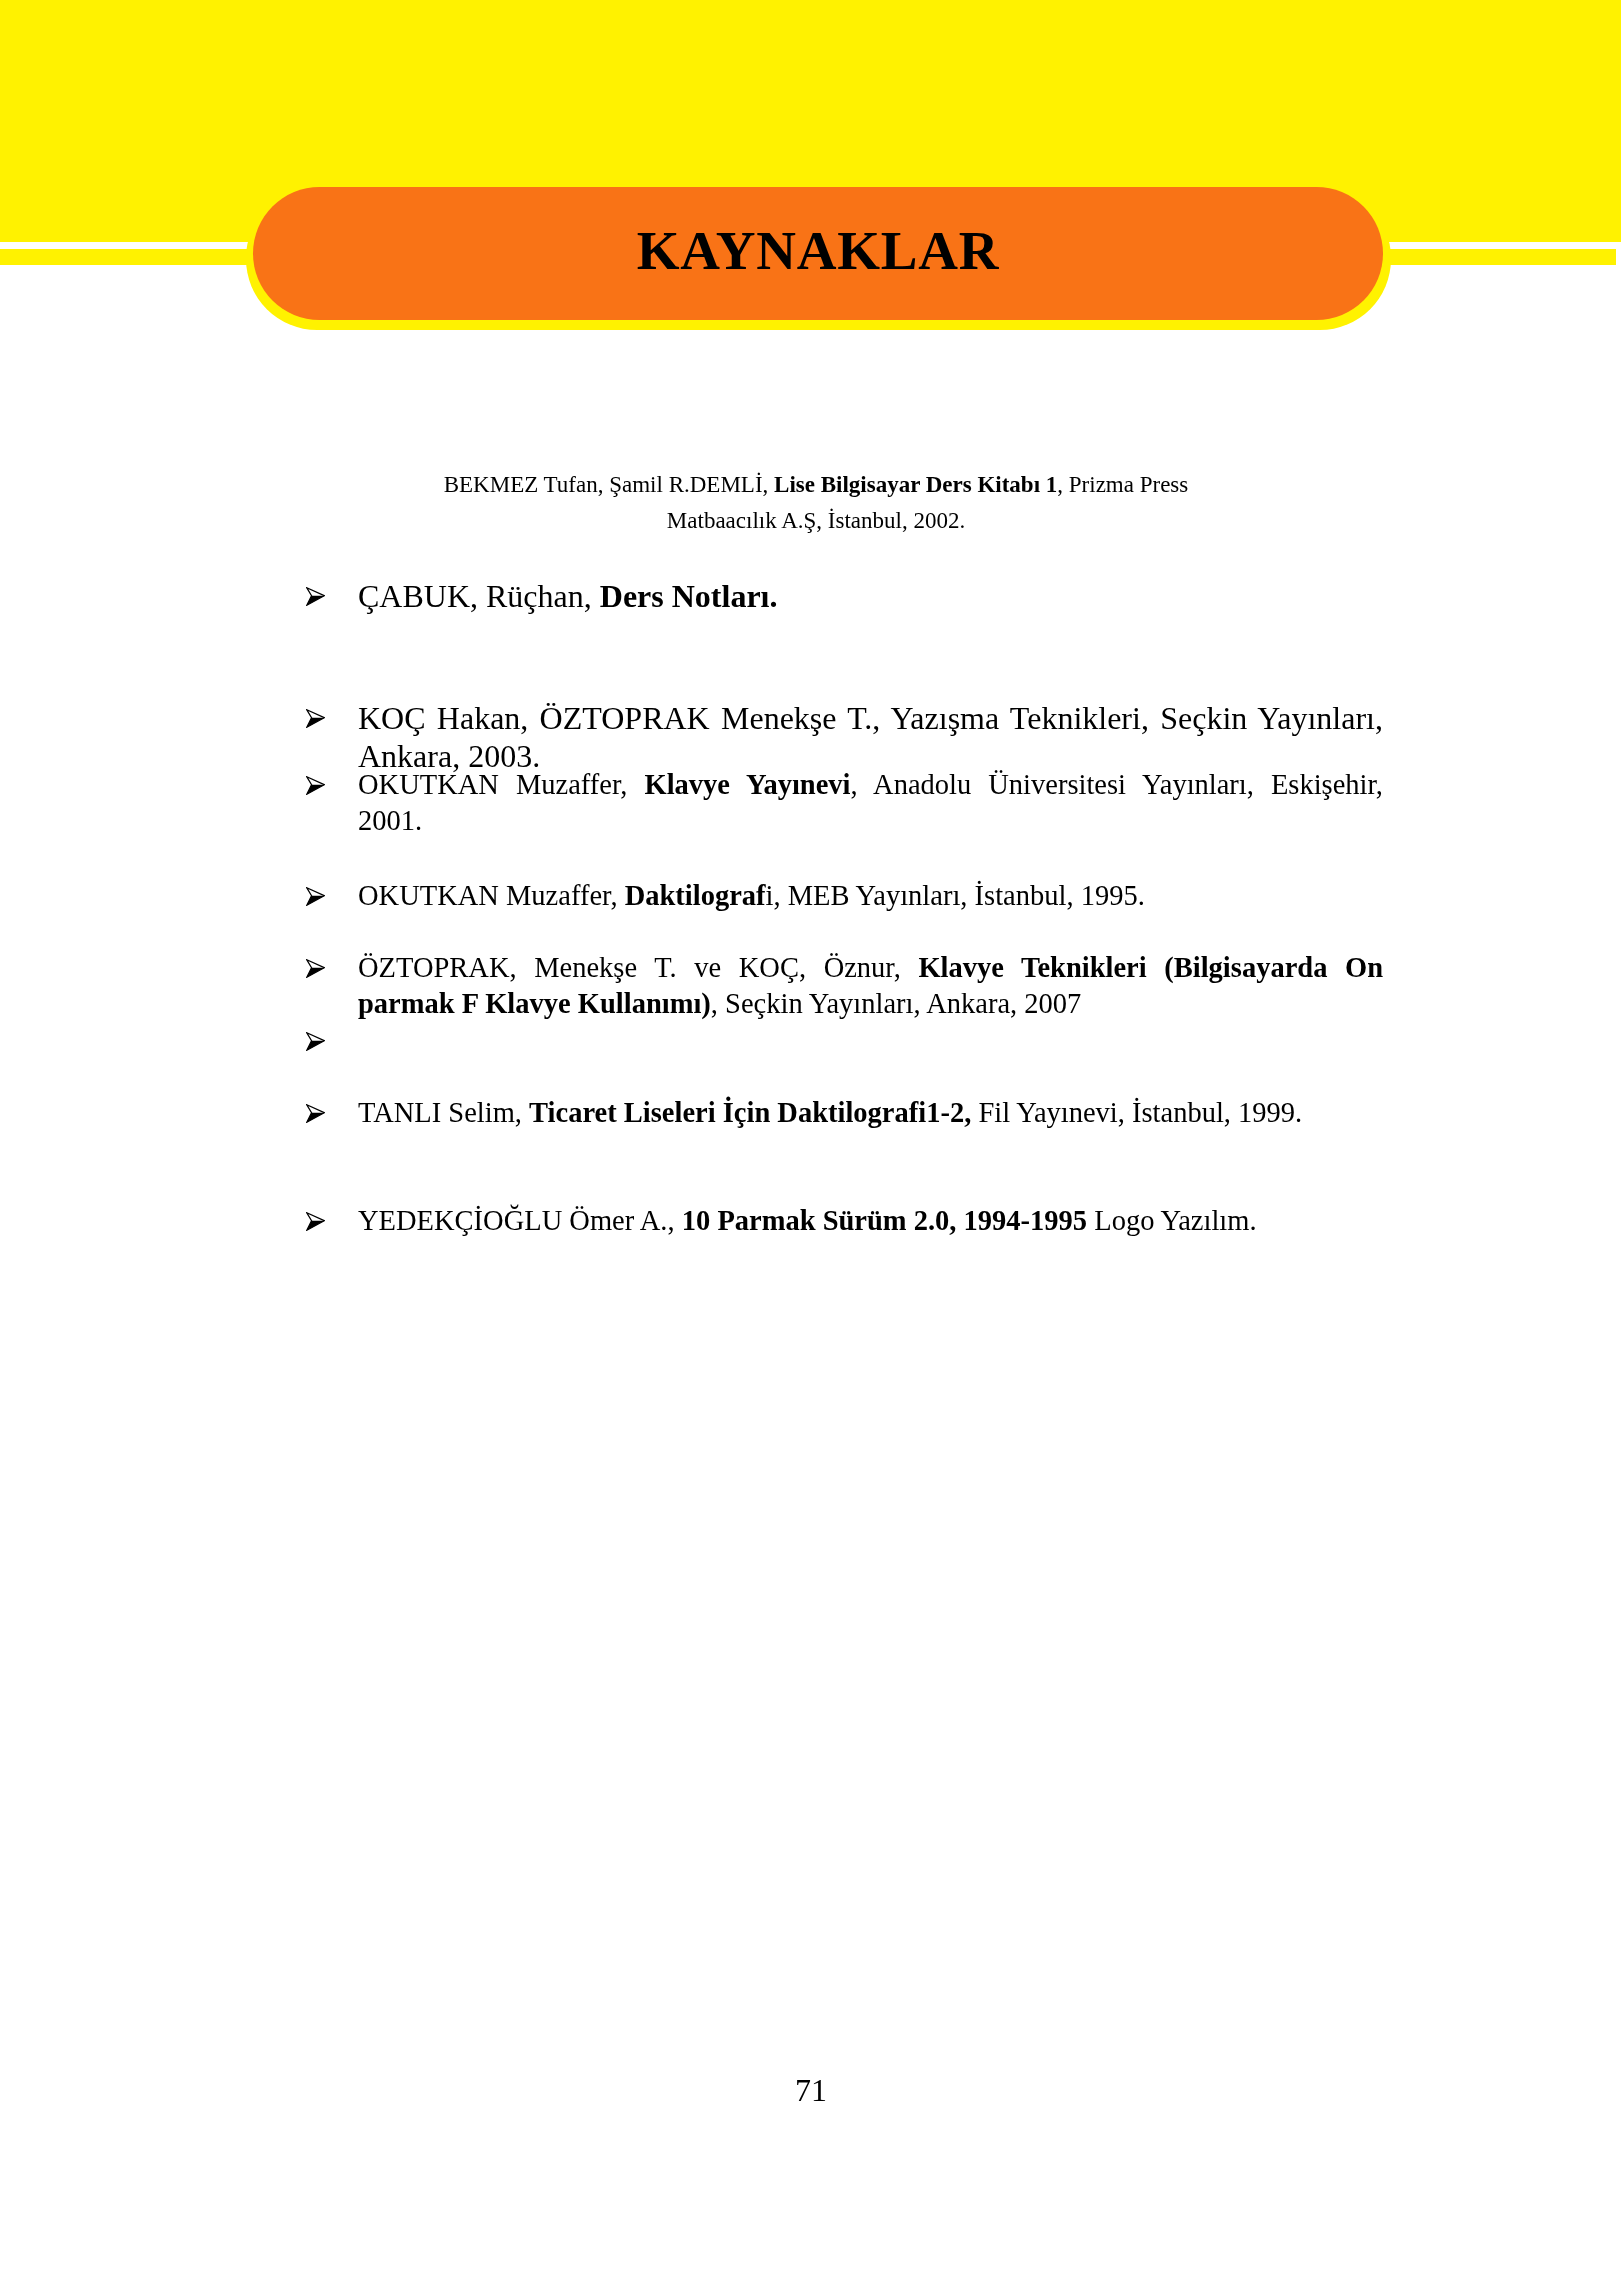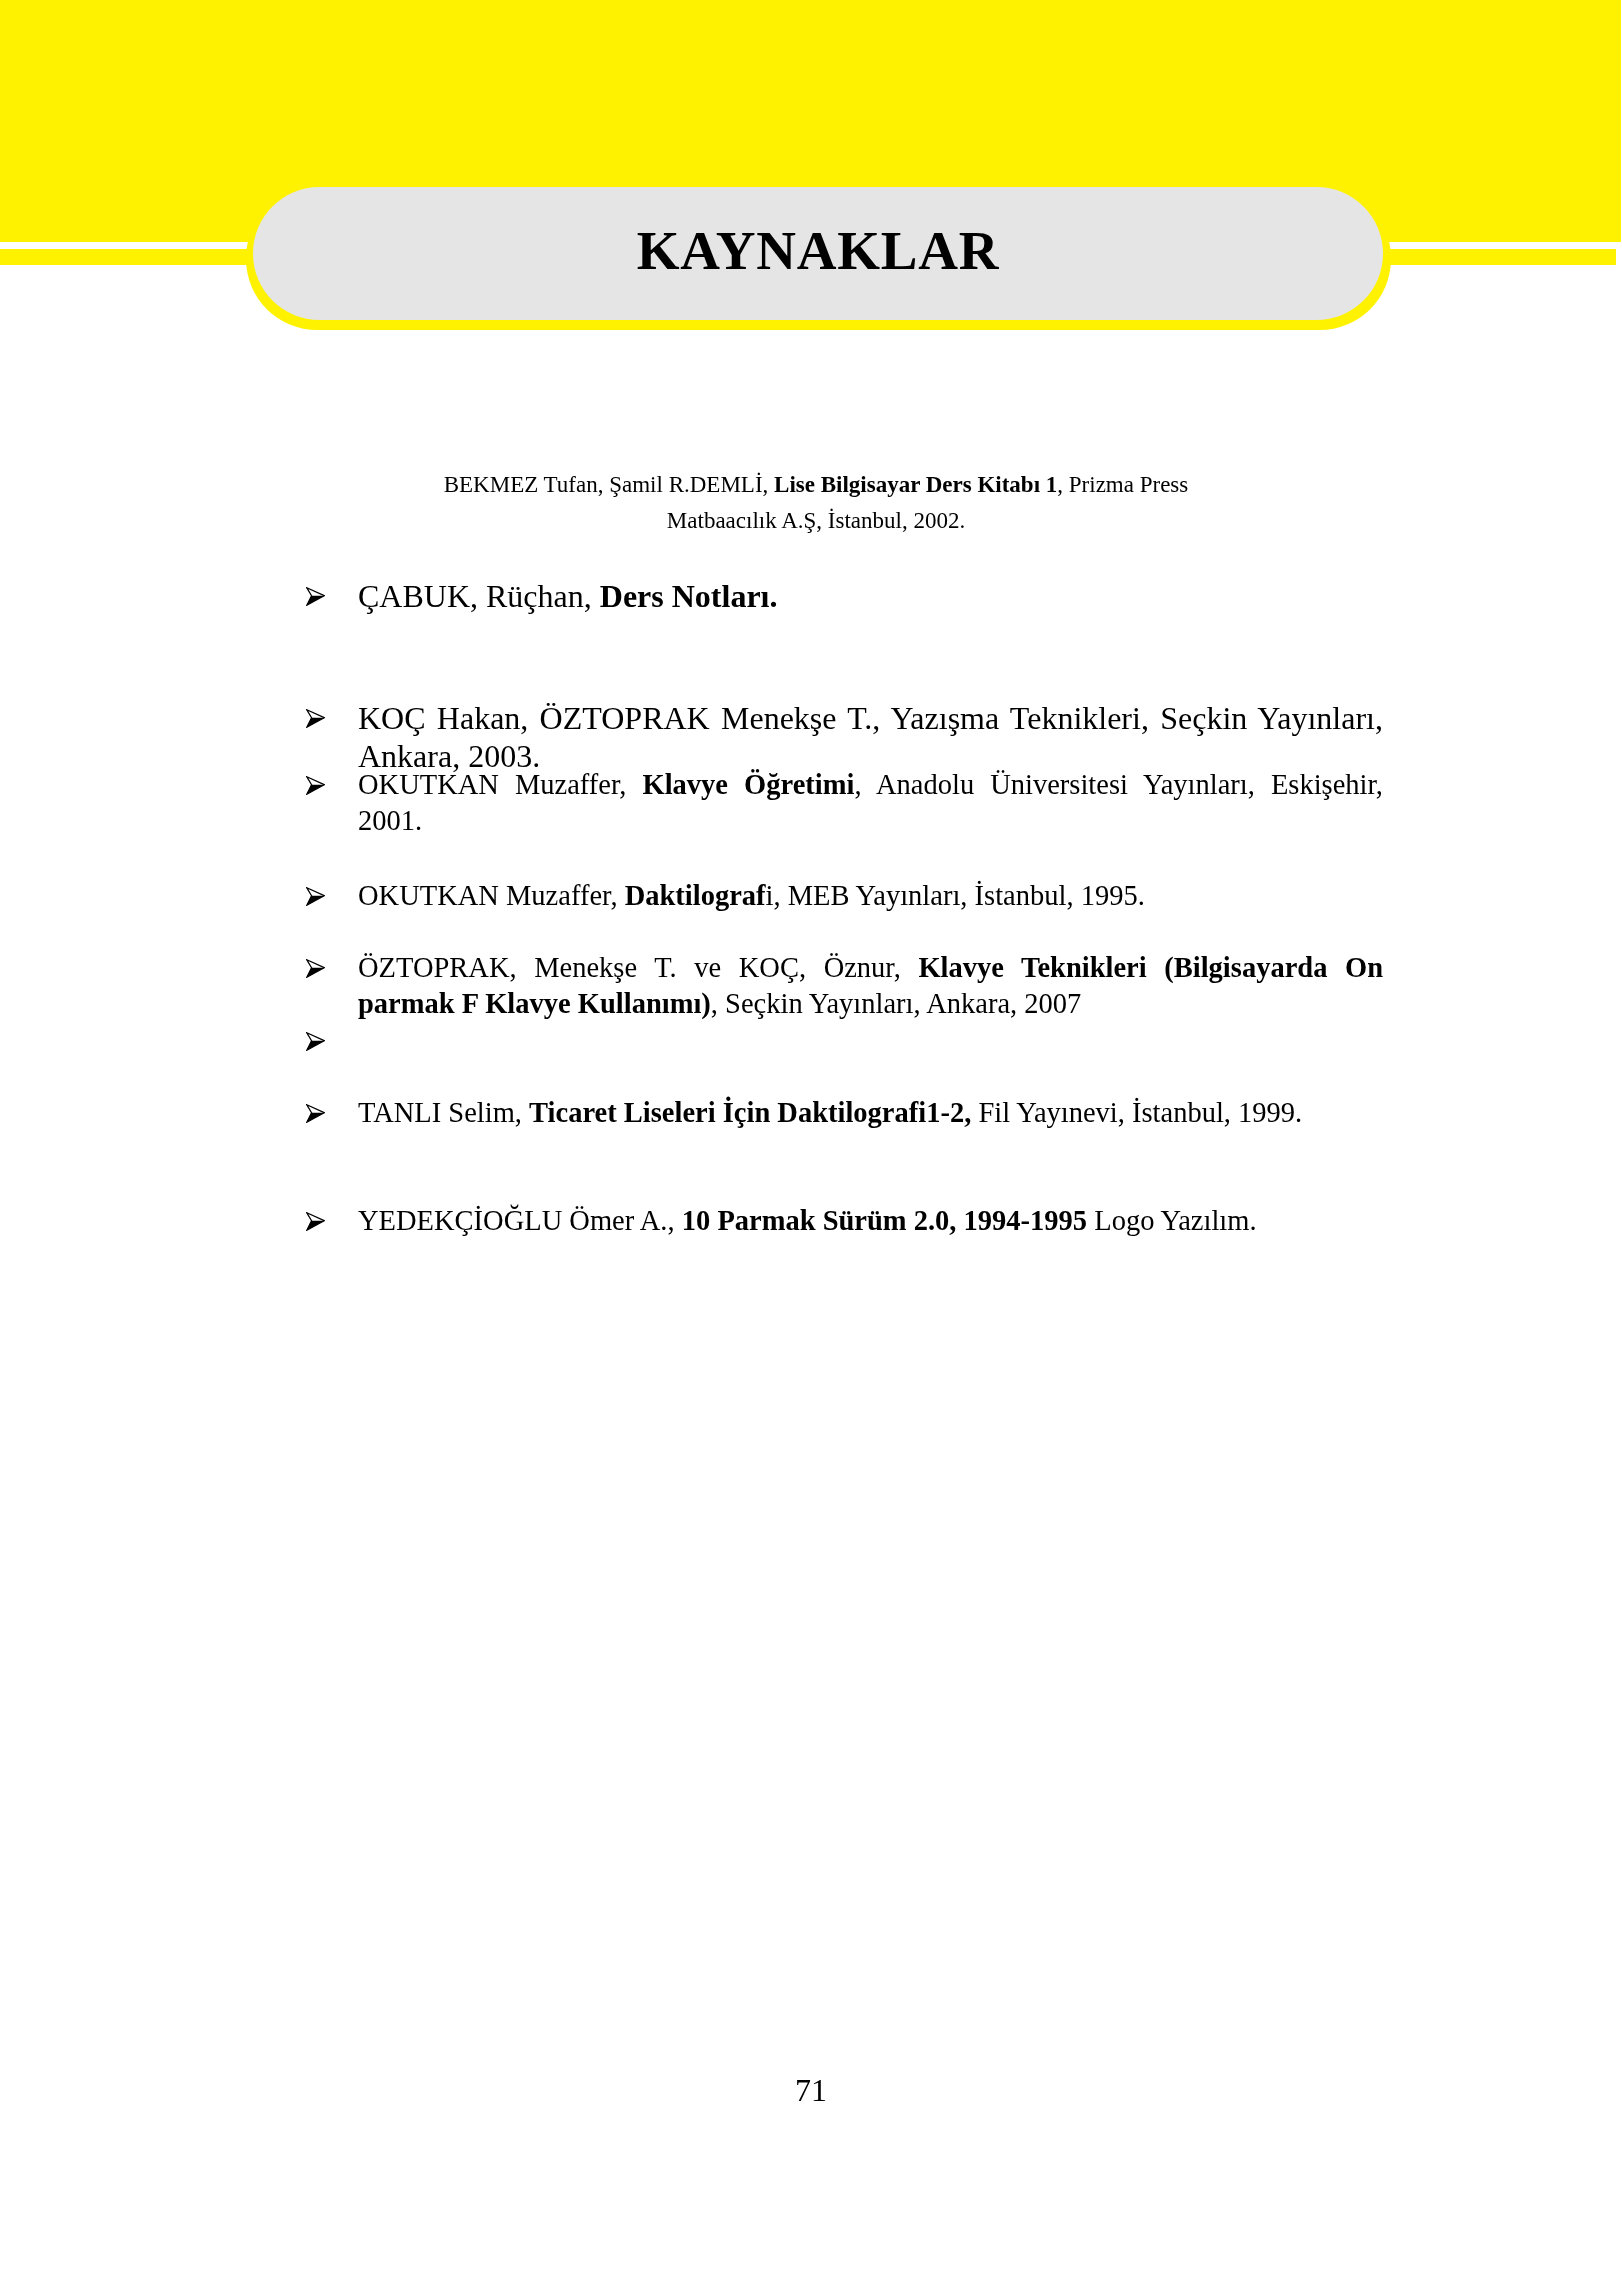--- a/index.html
+++ b/index.html
@@ -32,21 +32,21 @@
       position: absolute;
       left: 246px; top: 187px;
       width: 1145px; height: 143px;
       background: #FFF200;
       border-radius: 71px;
     }
     .pill-inner {
       position: absolute;
       left: 253px; top: 187px;
       width: 1130px; height: 133px;
-      background: #e5e5e5;
+      background: #f97316;
       border-radius: 67px;
       display: flex;
       align-items: center;
       justify-content: center;
     }
     .page-title {
       font-family: "Liberation Serif", "DejaVu Serif", serif;
       font-weight: bold;
       font-size: 55px;
       letter-spacing: 0.8px;
@@ -145,21 +145,21 @@
   </div>
 
   <div class="ref-item" style="top:767px;">
     <span class="bullet">
       <svg width="19" height="19" viewBox="0 0 24 24">
           <path d="M1 1 L23 11 L1 23 L7 11 Z" fill="none" stroke="#000" stroke-width="1.6"></path>
           <path d="M7 11 L23 11 L1 23 Z" fill="#000"></path>
         </svg>
     </span>
     <div class="ref-text">
-      <span>OKUTKAN Muzaffer, </span><b>Klavye Öğretimi</b><span>, Anadolu Üniversitesi Yayınları, Eskişehir, 2001.</span>
+      <span>OKUTKAN Muzaffer, </span><b>Klavye Yayınevi</b><span>, Anadolu Üniversitesi Yayınları, Eskişehir, 2001.</span>
     </div>
   </div>
 
   <div class="ref-item" style="top:878px;">
     <span class="bullet">
       <svg width="19" height="19" viewBox="0 0 24 24">
           <path d="M1 1 L23 11 L1 23 L7 11 Z" fill="none" stroke="#000" stroke-width="1.6"></path>
           <path d="M7 11 L23 11 L1 23 Z" fill="#000"></path>
         </svg>
     </span>

